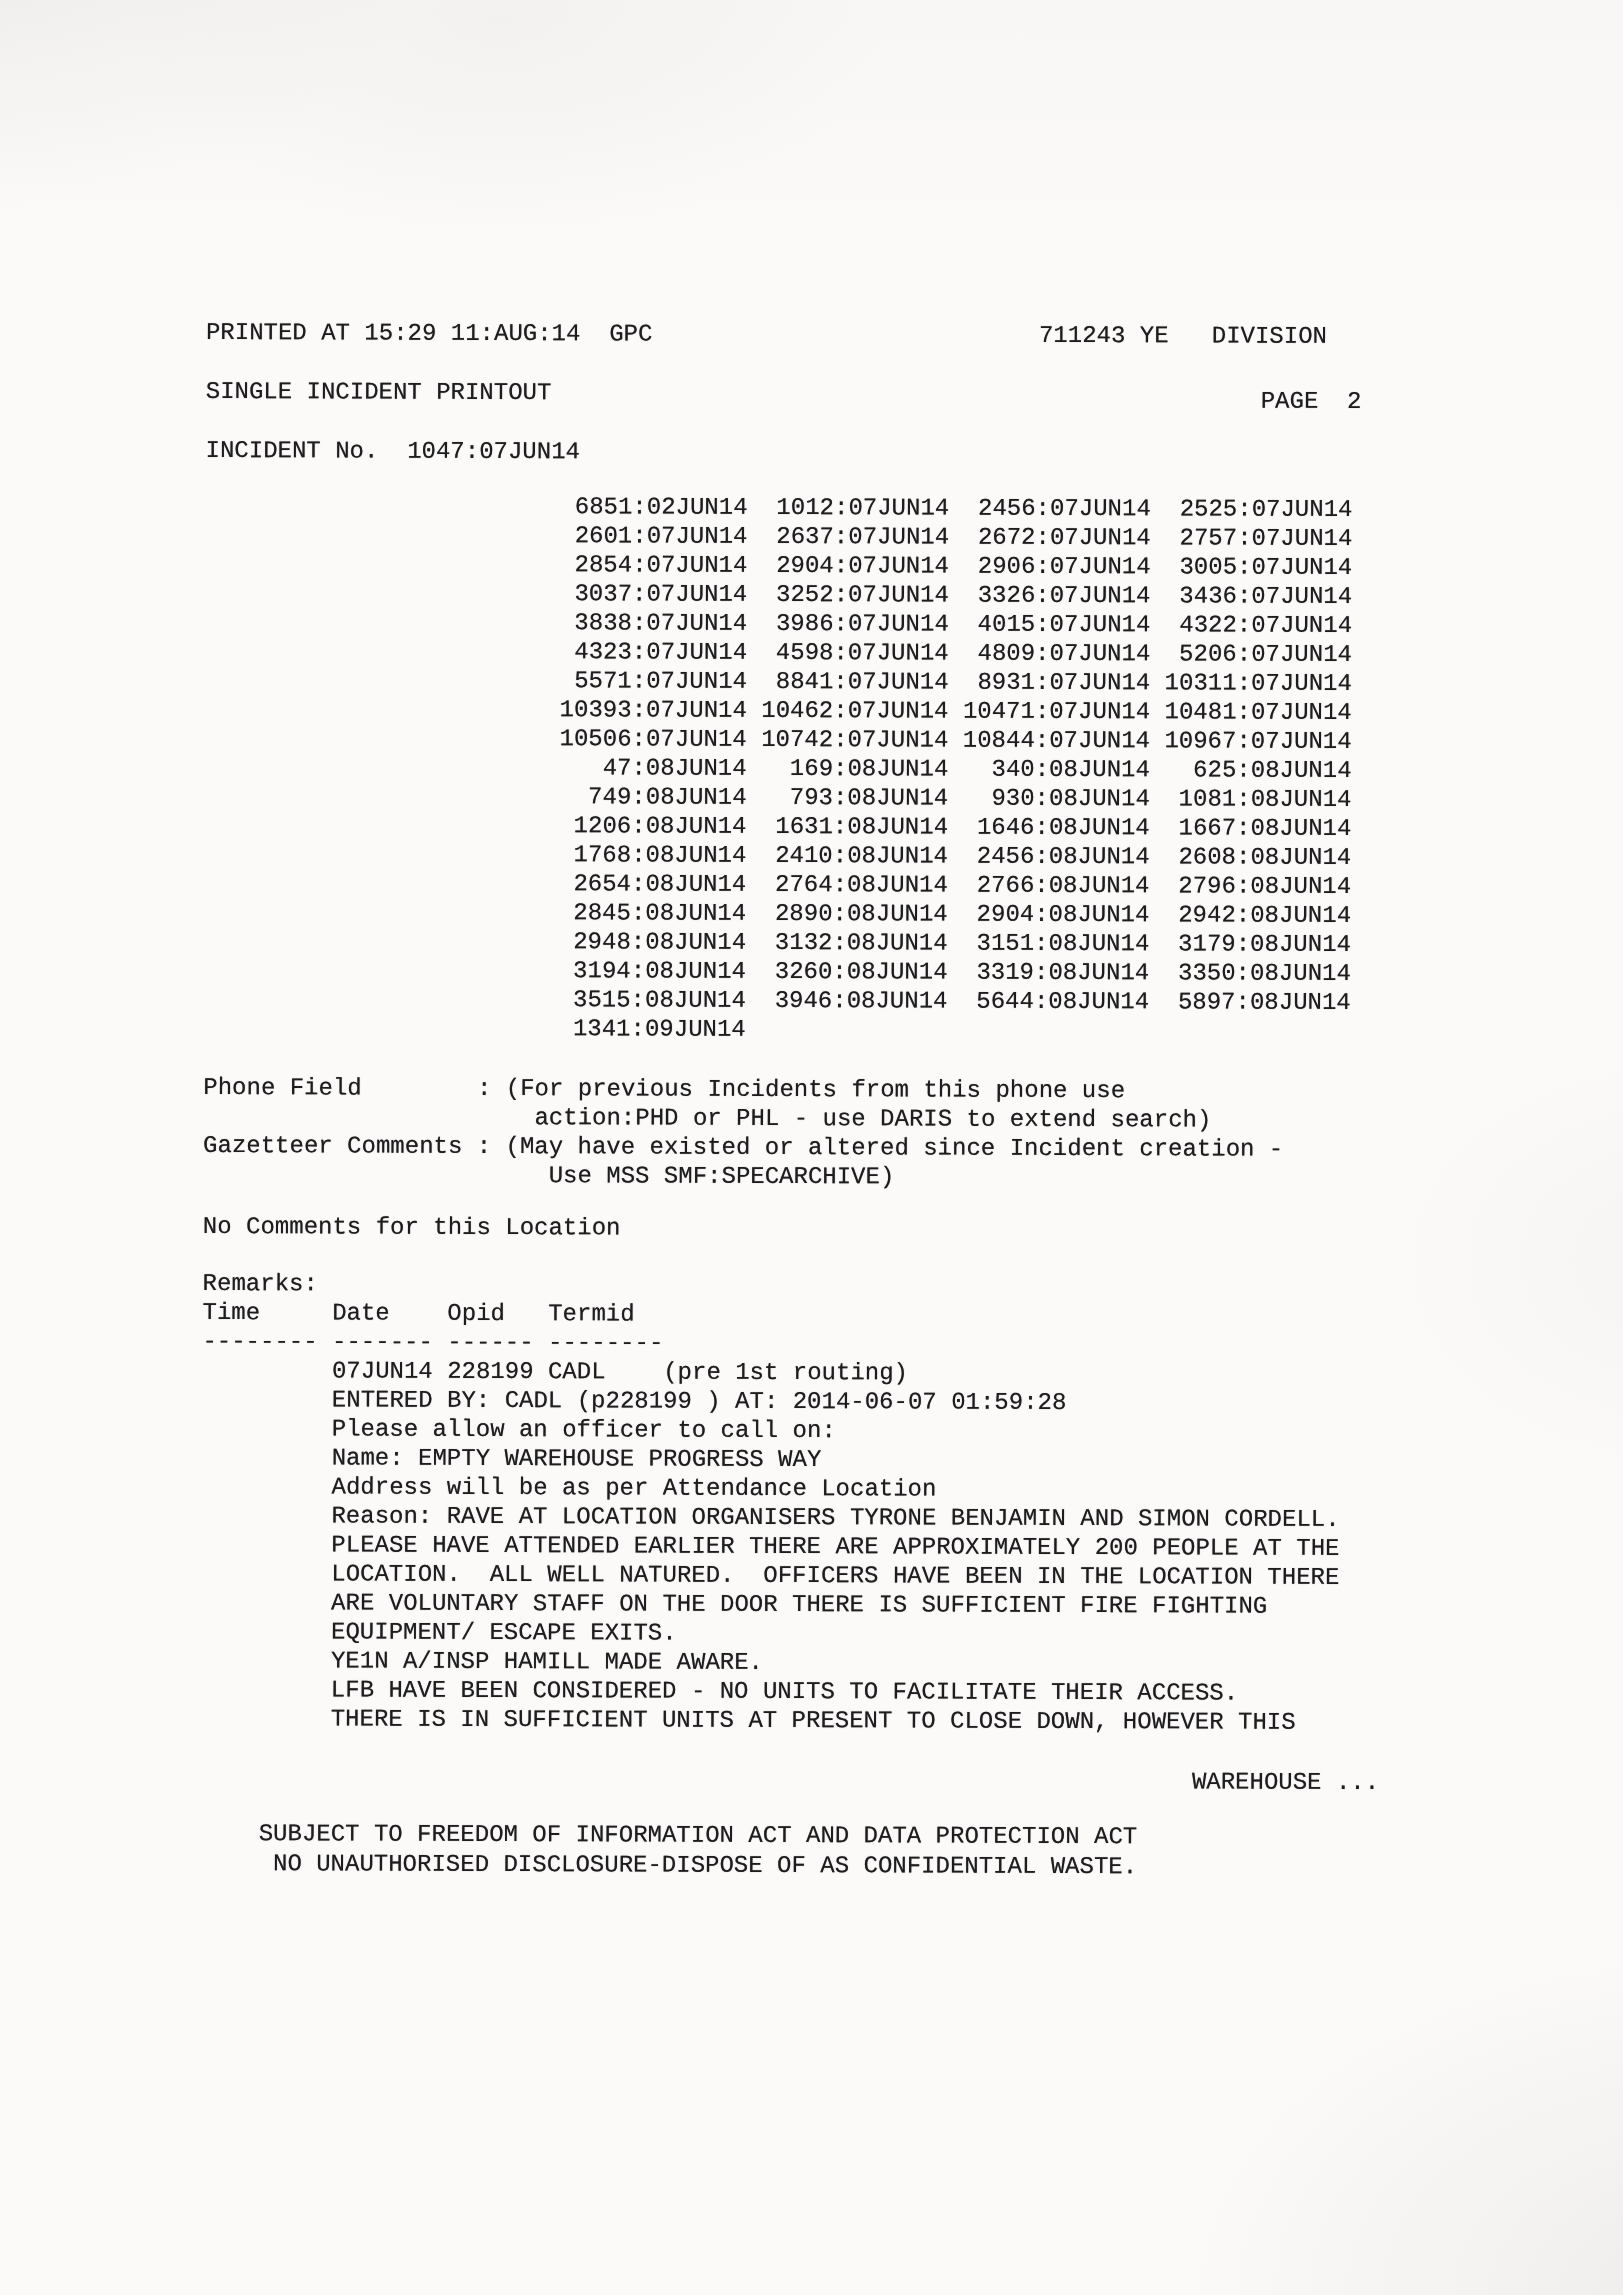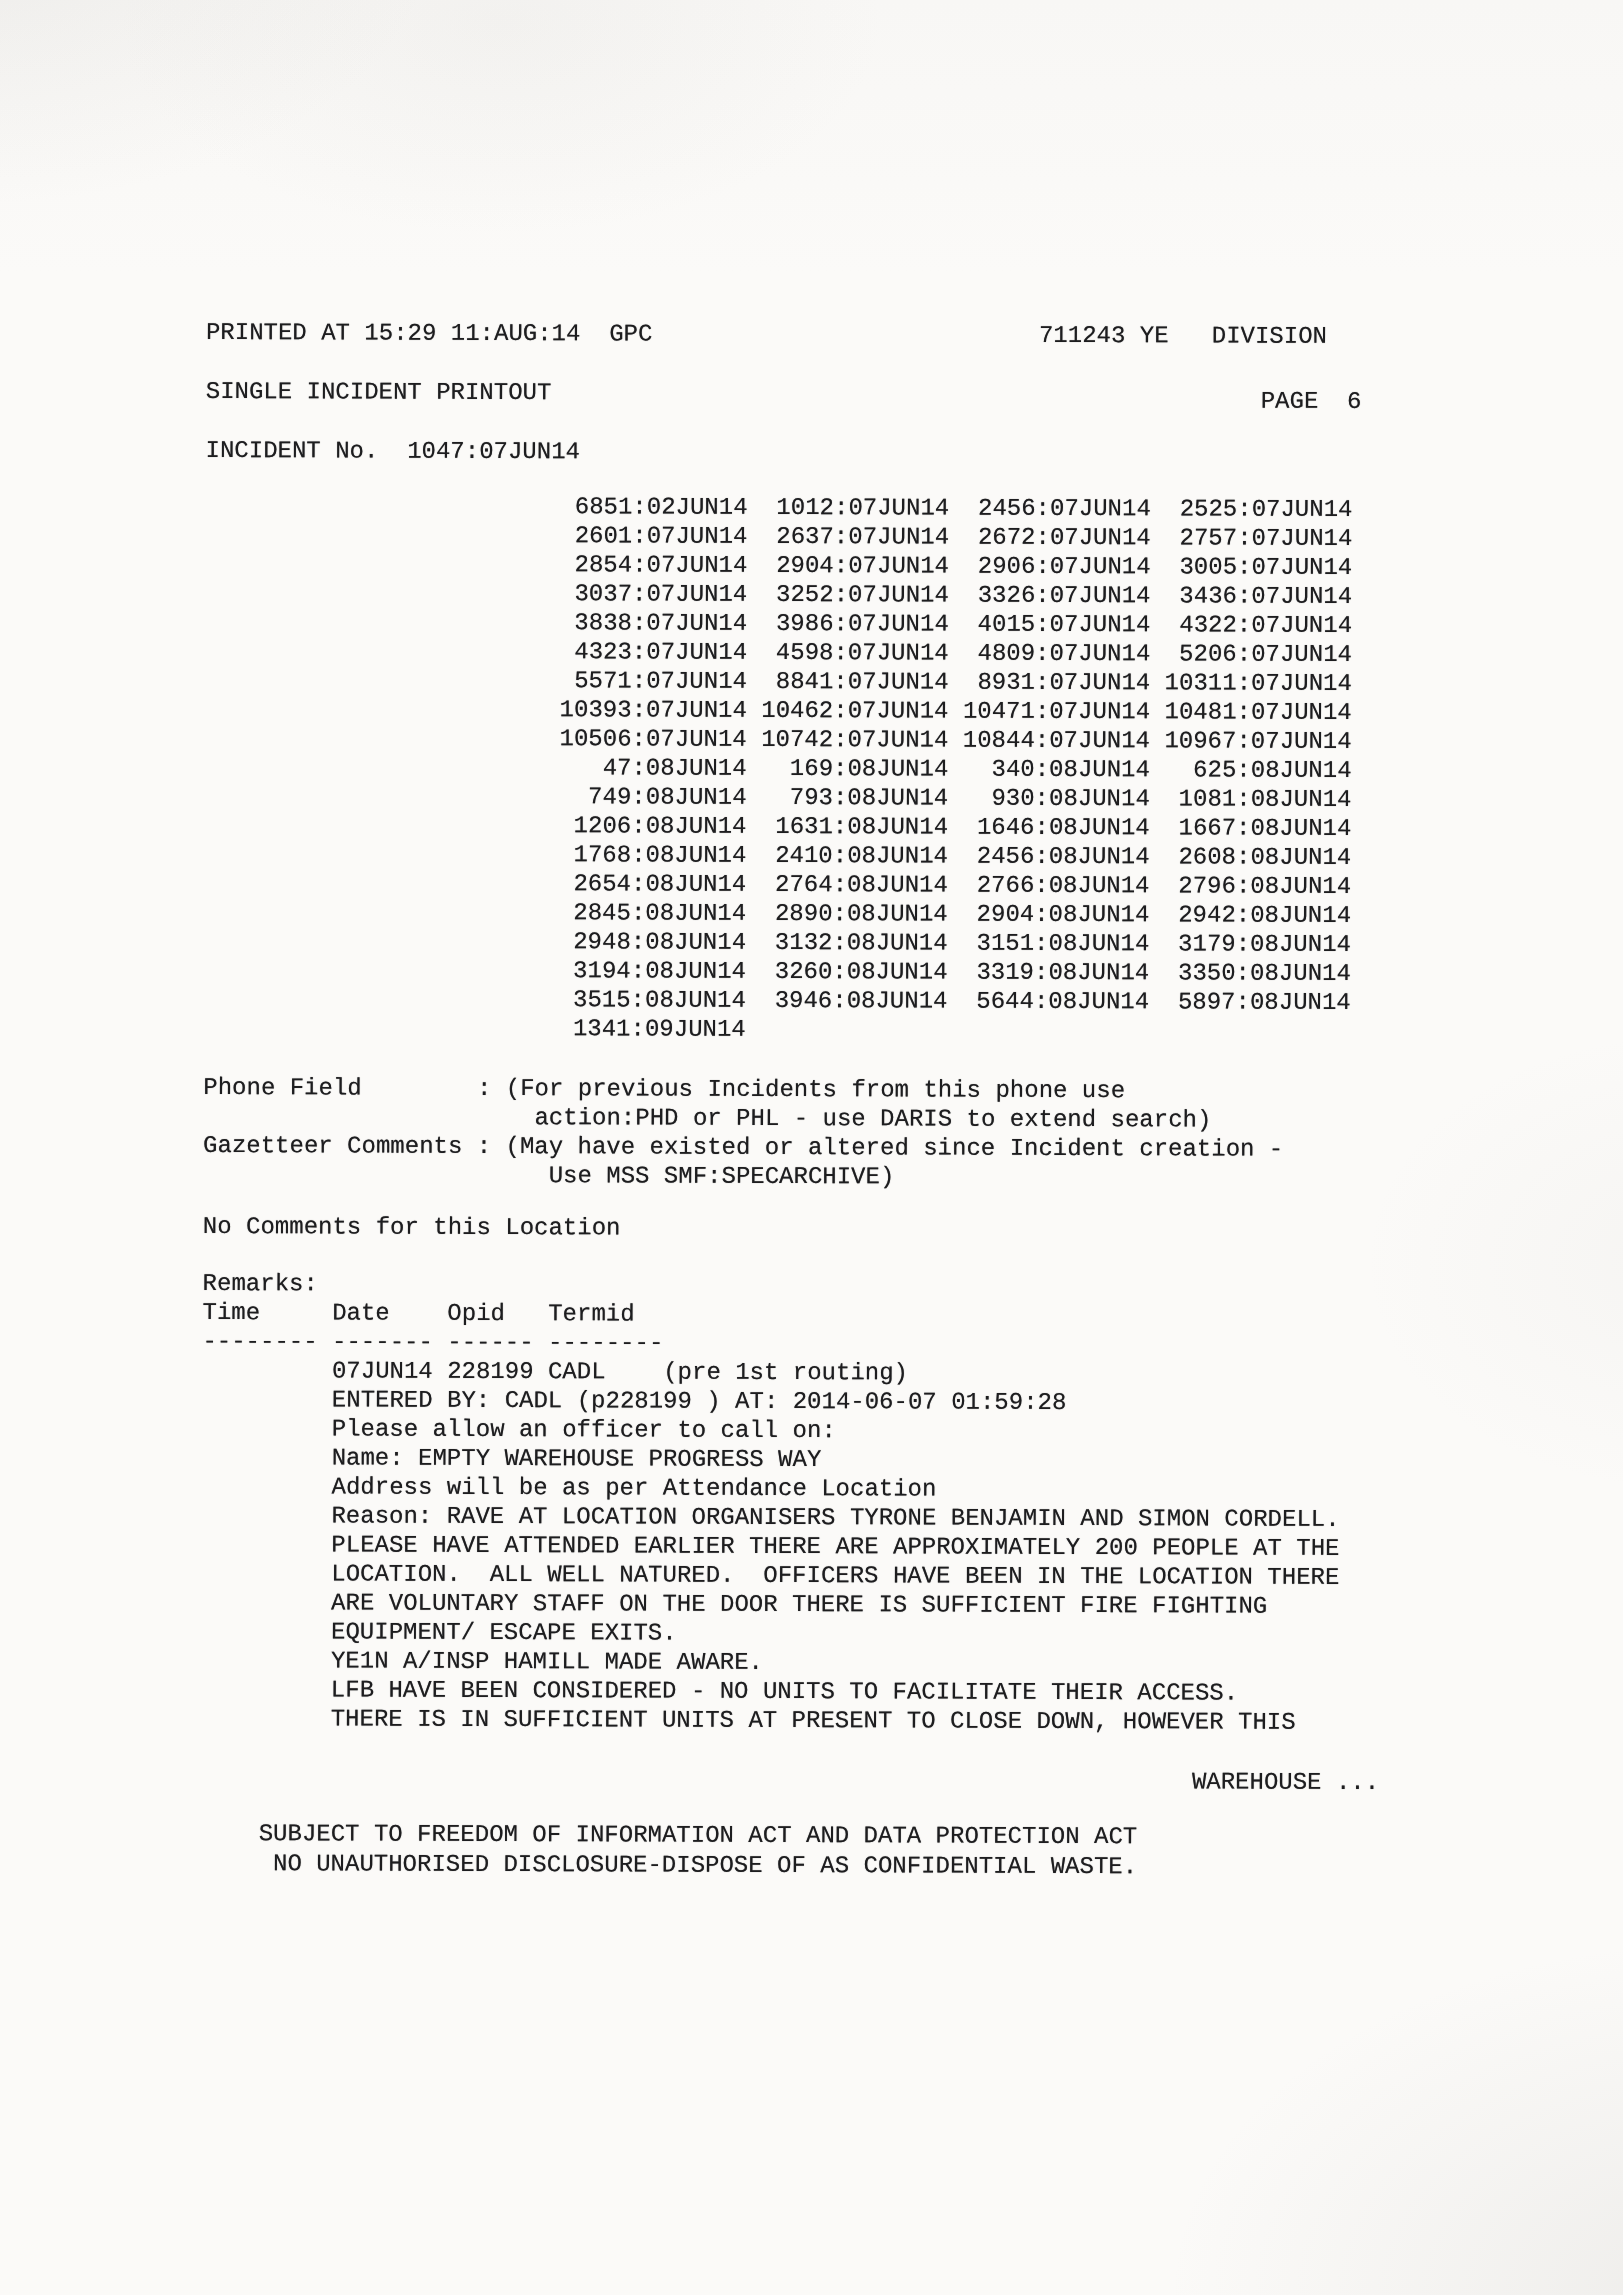--- a/index.html
+++ b/index.html
@@ -45,21 +45,21 @@
 
 <div id="page" style="--paper: #fbfaf8; --ink: #1d1d1f;">
   <div id="content">
 
     <pre class="t" style="left:206px;top:318px;">PRINTED AT 15:29 11:AUG:14  GPC</pre>
 
     <pre class="t" style="left:1039px;top:318px;">711243 YE   DIVISION</pre>
 
     <pre class="t" style="left:206px;top:377px;">SINGLE INCIDENT PRINTOUT</pre>
 
-    <pre class="t" style="left:1261px;top:383px;">PAGE  6</pre>
+    <pre class="t" style="left:1261px;top:383px;">PAGE  2</pre>
 
     <pre class="t" style="left:206px;top:436px;">INCIDENT No.  1047:07JUN14</pre>
 
     <pre class="t" style="left:561px;top:491px;"> 6851:02JUN14  1012:07JUN14  2456:07JUN14  2525:07JUN14
  2601:07JUN14  2637:07JUN14  2672:07JUN14  2757:07JUN14
  2854:07JUN14  2904:07JUN14  2906:07JUN14  3005:07JUN14
  3037:07JUN14  3252:07JUN14  3326:07JUN14  3436:07JUN14
  3838:07JUN14  3986:07JUN14  4015:07JUN14  4322:07JUN14
  4323:07JUN14  4598:07JUN14  4809:07JUN14  5206:07JUN14
  5571:07JUN14  8841:07JUN14  8931:07JUN14 10311:07JUN14

